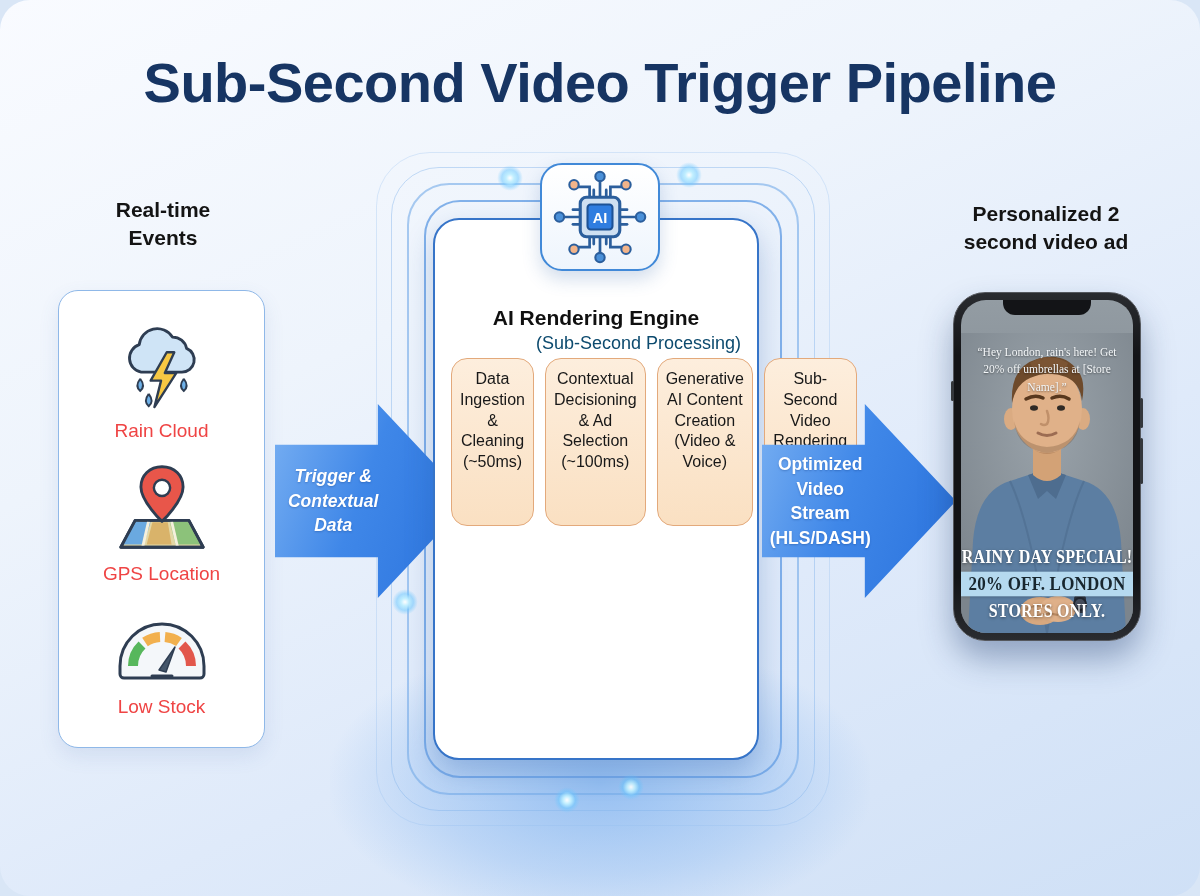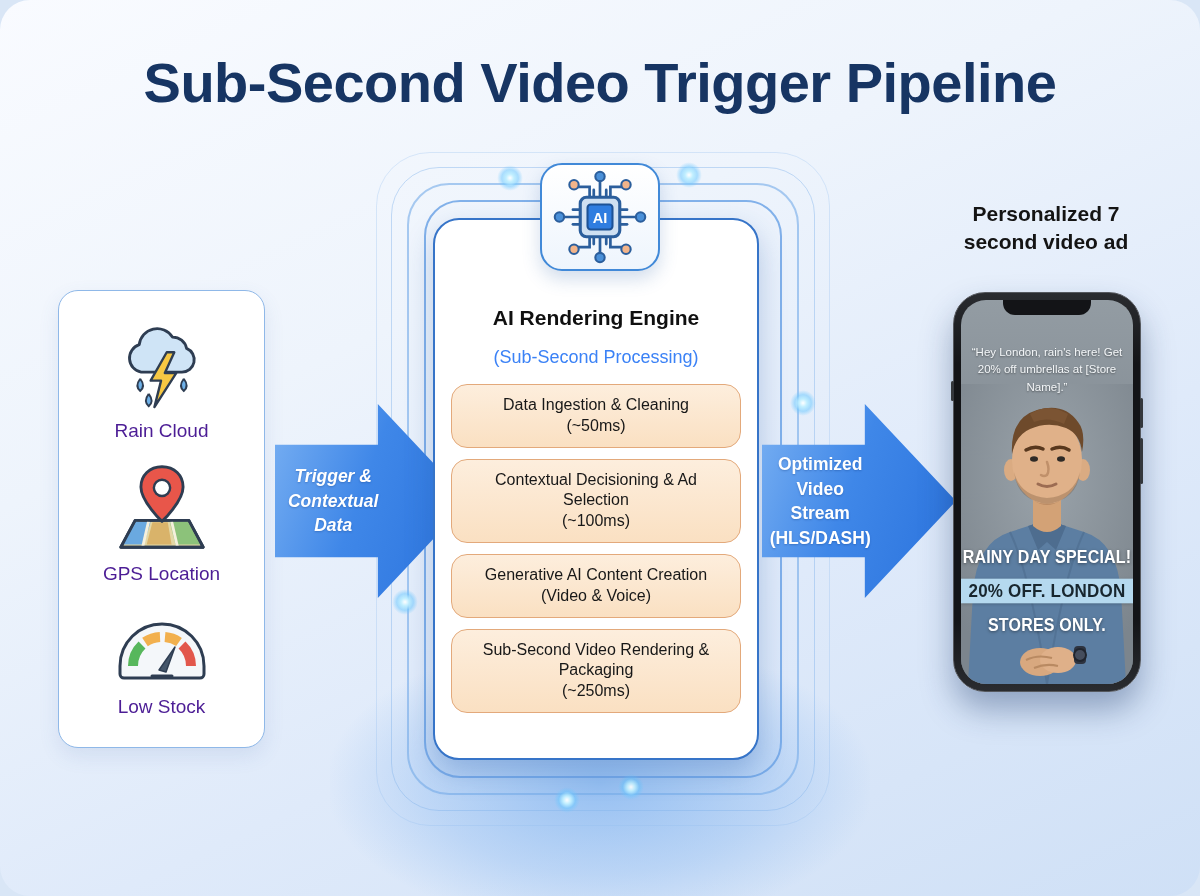--- a/index.html
+++ b/index.html
@@ -29,75 +29,75 @@
     font-size:56px; font-weight:700; color:#173563; letter-spacing:-.5px; }
 
   
   .left-heading { position:absolute; left:83px; top:196px; width:160px; text-align:center;
     font-size:21px; font-weight:700; color:#141414; line-height:1.35; }
   .events-box { position:absolute; left:58px; top:290px; width:207px; height:458px;
     background:#ffffff; border:1.5px solid #8fb8e8; border-radius:20px;
     box-shadow:0 8px 20px rgba(70,110,170,.12);
     display:flex; flex-direction:column; justify-content:space-evenly; align-items:center; padding:10px 8px; }
   .event { display:flex; flex-direction:column; align-items:center; gap:6px; }
-  .event-label { font-size:19px; color:#4c1d95; }
+  .event-label { font-size:19px; color:#ef4444; }
 
   
   .flow-arrow { position:absolute; top:404px; width:194px; height:194px;
     clip-path:polygon(0 21%, 53% 21%, 53% 0%, 100% 50%, 53% 100%, 53% 79%, 0 79%);
     background:linear-gradient(110deg,#79b0f2 0%, #3f87e8 45%, #2a72dd 100%); }
   .arrow-in  { left:275px;font-style:italic; }
   .arrow-out { left:762px; }
   .arrow-label { position:absolute; left:0; top:0; bottom:0; width:60%;
     display:flex; align-items:center; justify-content:center; text-align:center;
     color:#ffffff; font-size:17.5px; font-weight:700; line-height:1.4; padding:0 8px;
     text-shadow:0 1px 2px rgba(20,60,130,.35); }
   .arrow-label .inner { width:112px; }
 
   
   .engine-card { position:absolute; left:433px; top:218px; width:326px; height:542px;
     background:#ffffff; border:2px solid #3674c8; border-radius:26px;
     box-shadow:0 12px 28px rgba(40,90,165,.28); padding:86px 16px 16px; }
   .engine-title { text-align:center; font-size:21px; font-weight:700; color:#101010; }
-  .engine-subtitle { text-align:center; font-size:18px; color:#3b82f6; margin-top:17px; }
-  .stages { margin-top:16px; display:flex; flex-direction:column; gap:11px; }
+  .engine-subtitle { text-align:right; font-size:18px; color:#0c4a6e; margin-top:3px; }
+  .stages { margin-top:4px; display:flex; flex-direction:row; gap:11px; }
   .stage { background:linear-gradient(180deg,#fdeedd 0%, #fae0c2 100%);
     border:1.5px solid #e3a97b; border-radius:16px; padding:10px 8px;
     text-align:center; font-size:16px; color:#181818; line-height:1.3; }
   .stage .latency { display:block; }
 
   
   .chip-box { position:absolute; left:540px; top:163px; width:120px; height:108px;
     background:linear-gradient(180deg,#ffffff 0%, #eef5fd 100%);
     border:2px solid #4189d8; border-radius:22px;
     box-shadow:0 8px 18px rgba(50,100,170,.22);
     display:flex; align-items:center; justify-content:center; }
 
   
   .right-heading { position:absolute; left:960px; top:200px; width:172px; text-align:center;
     font-size:21px; font-weight:700; color:#141414; line-height:1.35; }
 
-  .phone { position:absolute; left:953px; top:292px; width:188px; height:400px;
+  .phone { position:absolute; left:953px; top:292px; width:188px; height:349px;
     background:linear-gradient(180deg,#2a2c30 0%, #131417 18%, #131417 82%, #2a2c30 100%);
     border:1.5px solid #55585e; border-radius:32px; padding:7px;
-    box-shadow:0 18px 32px rgba(25,55,105,.38); }
+    box-shadow:0 18px 32px rgba(25,55,105,.38);font-family:Liberation Serif, serif; }
   .phone-btn { position:absolute; background:#34373c; border-radius:2px; }
   .btn-r1 { right:-3px; top:105px; width:3px; height:30px; }
   .btn-r2 { right:-3px; top:145px; width:3px; height:46px; }
   .btn-l1 { left:-3px; top:88px; width:3px; height:20px; }
   .screen { position:relative; width:100%; height:100%; border-radius:25px; overflow:hidden;
     background:linear-gradient(180deg,#939ca3 0%, #828b93 45%, #747d86 100%); }
   .notch { position:absolute; left:50%; transform:translateX(-50%); top:0; width:88px; height:15px;
     background:#131417; border-radius:0 0 12px 12px; z-index:5; }
   .ad-quote { position:absolute; top:44px; left:0; right:0; z-index:4; padding:0 9px;
     text-align:center; color:#f4f7f9; font-size:11.5px; font-weight:500; line-height:1.5;
     text-shadow:0 1px 2px rgba(0,0,0,.45); }
   .man-svg { position:absolute; left:0; bottom:0; width:100%; height:300px; z-index:1; }
   .banners { position:absolute; left:0; right:0; top:248px; z-index:4;
-    display:flex; flex-direction:column; align-items:center; gap:14px; }
+    display:flex; flex-direction:column; align-items:center; gap:7px; }
   .banner-line { display:inline-block; font-weight:800; letter-spacing:.2px; white-space:nowrap;
     transform:scaleY(1.12); }
   .banner-white { color:#ffffff; font-size:16px; text-shadow:0 1px 3px rgba(0,0,0,.45); }
   .banner-hilite { color:#18262e; font-size:17px; background:#b5d9ef; padding:1px 8px;
     box-shadow:0 1px 3px rgba(0,0,0,.25); }
 </style>
 </head>
 <body>
 
 <div class="canvas">
@@ -110,20 +110,21 @@
 
   <div class="sparkle" style="left:497px;top:165px;"></div>
   <div class="sparkle" style="left:676px;top:162px;"></div>
   <div class="sparkle" style="left:790px;top:390px;"></div>
   <div class="sparkle" style="left:392px;top:589px;"></div>
   <div class="sparkle" style="left:554px;top:787px;"></div>
   <div class="sparkle" style="left:618px;top:774px;"></div>
 
   <h1 class="page-title">Sub-Second Video Trigger Pipeline</h1>
 
+  <div class="left-heading">Real-time Events</div>
 
   <div class="events-box">
     <div class="event">
       <span>
         <svg width="96" height="90" viewBox="0 0 100 95">
           <path d="M28 55 h43 a13 13 0 0 0 5 -25 a15 15 0 0 0 -15 -12 a19 19 0 0 0 -35 8 a15 15 0 0 0 2 29 z" fill="#cfe4f6" stroke="#2e3d52" stroke-width="3" stroke-linejoin="round"></path>
           <polygon points="55,34 38,64 49,64 42,92 65,56 53,56 63,34" fill="#f7c843" stroke="#2e3d52" stroke-width="2.5" stroke-linejoin="round"></polygon>
           <path d="M27 62 q6 8 0 13 q-6 -5 0 -13" fill="#6fb1e8" stroke="#2e3d52" stroke-width="2"></path>
           <path d="M36 78 q6 8 0 13 q-6 -5 0 -13" fill="#6fb1e8" stroke="#2e3d52" stroke-width="2"></path>
           <path d="M73 62 q6 8 0 13 q-6 -5 0 -13" fill="#6fb1e8" stroke="#2e3d52" stroke-width="2"></path>
@@ -226,21 +227,21 @@
       <text x="50" y="55.5" text-anchor="middle" font-family="Liberation Sans, sans-serif" font-size="14" font-weight="bold" fill="#ffffff">AI</text>
     </svg>
   </div>
 
   <div class="flow-arrow arrow-out">
     <div class="arrow-label">
       <span class="inner">Optimized Video Stream (HLS/DASH)</span>
     </div>
   </div>
 
-  <div class="right-heading">Personalized 7 second video ad</div>
+  <div class="right-heading">Personalized 2 second video ad</div>
 
   <div class="phone">
     <div class="phone-btn btn-r1"></div>
     <div class="phone-btn btn-r2"></div>
     <div class="phone-btn btn-l1"></div>
     <div class="screen">
       <div class="notch"></div>
 
       <svg class="man-svg" viewBox="0 0 174 300" preserveAspectRatio="xMidYMax slice">
         <radialGradient id="hd" cx="50%" cy="30%" r="70%">

